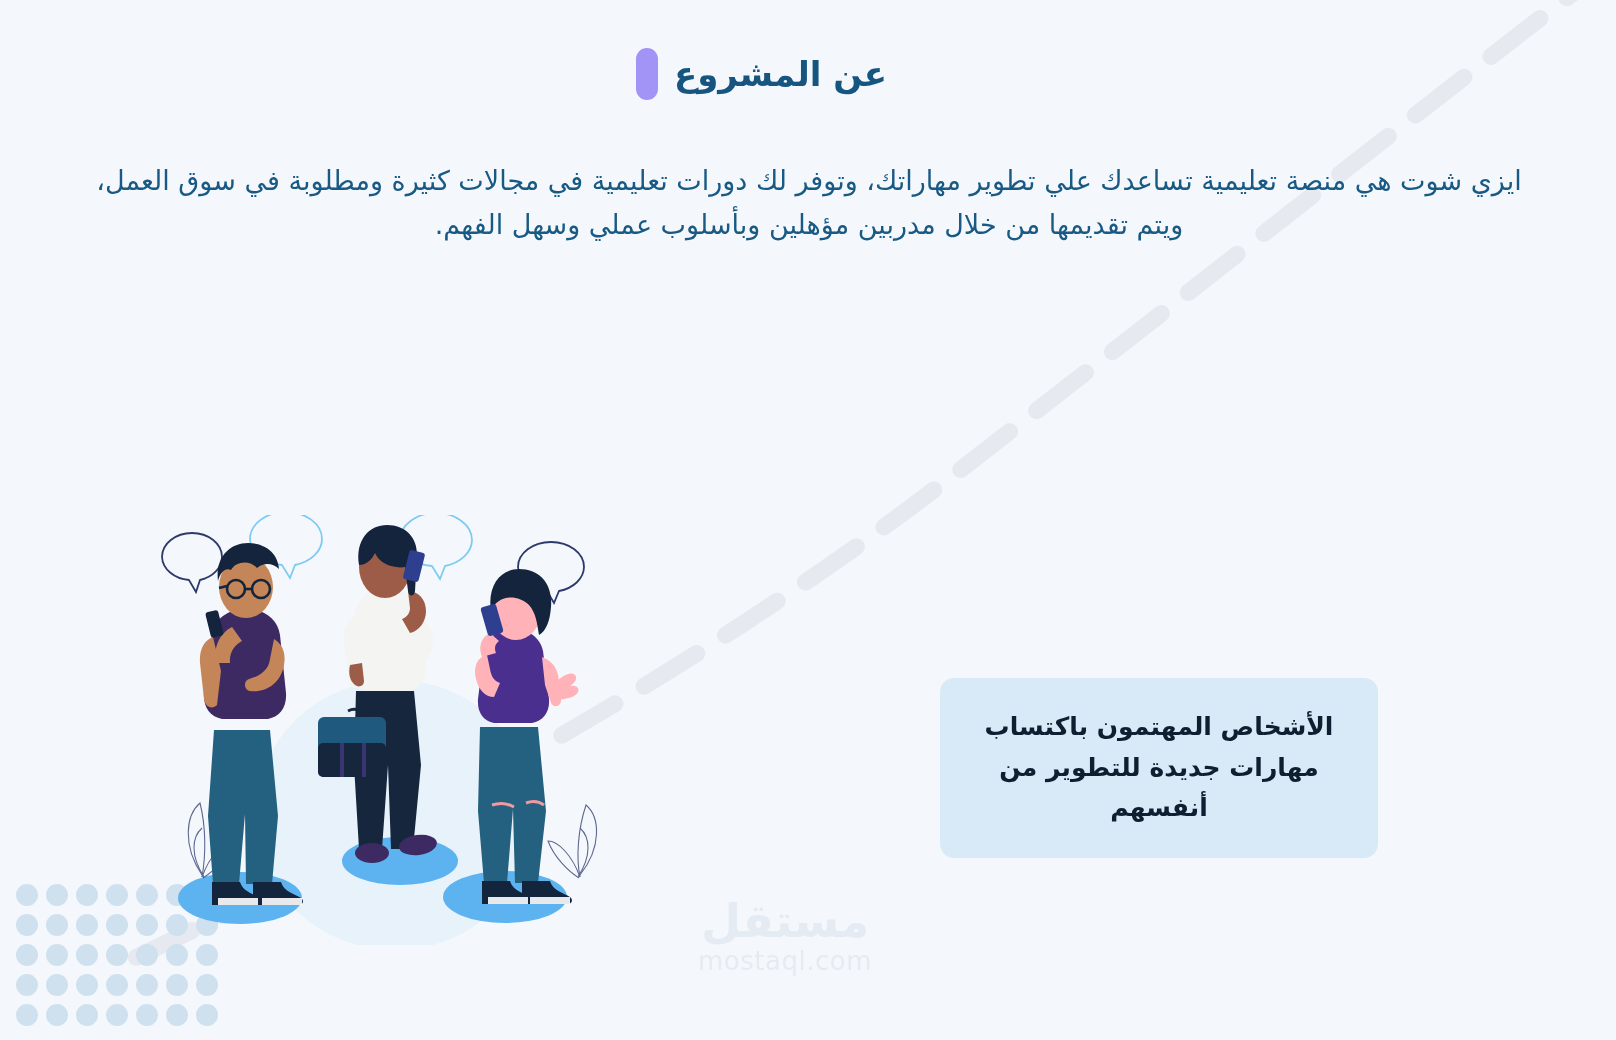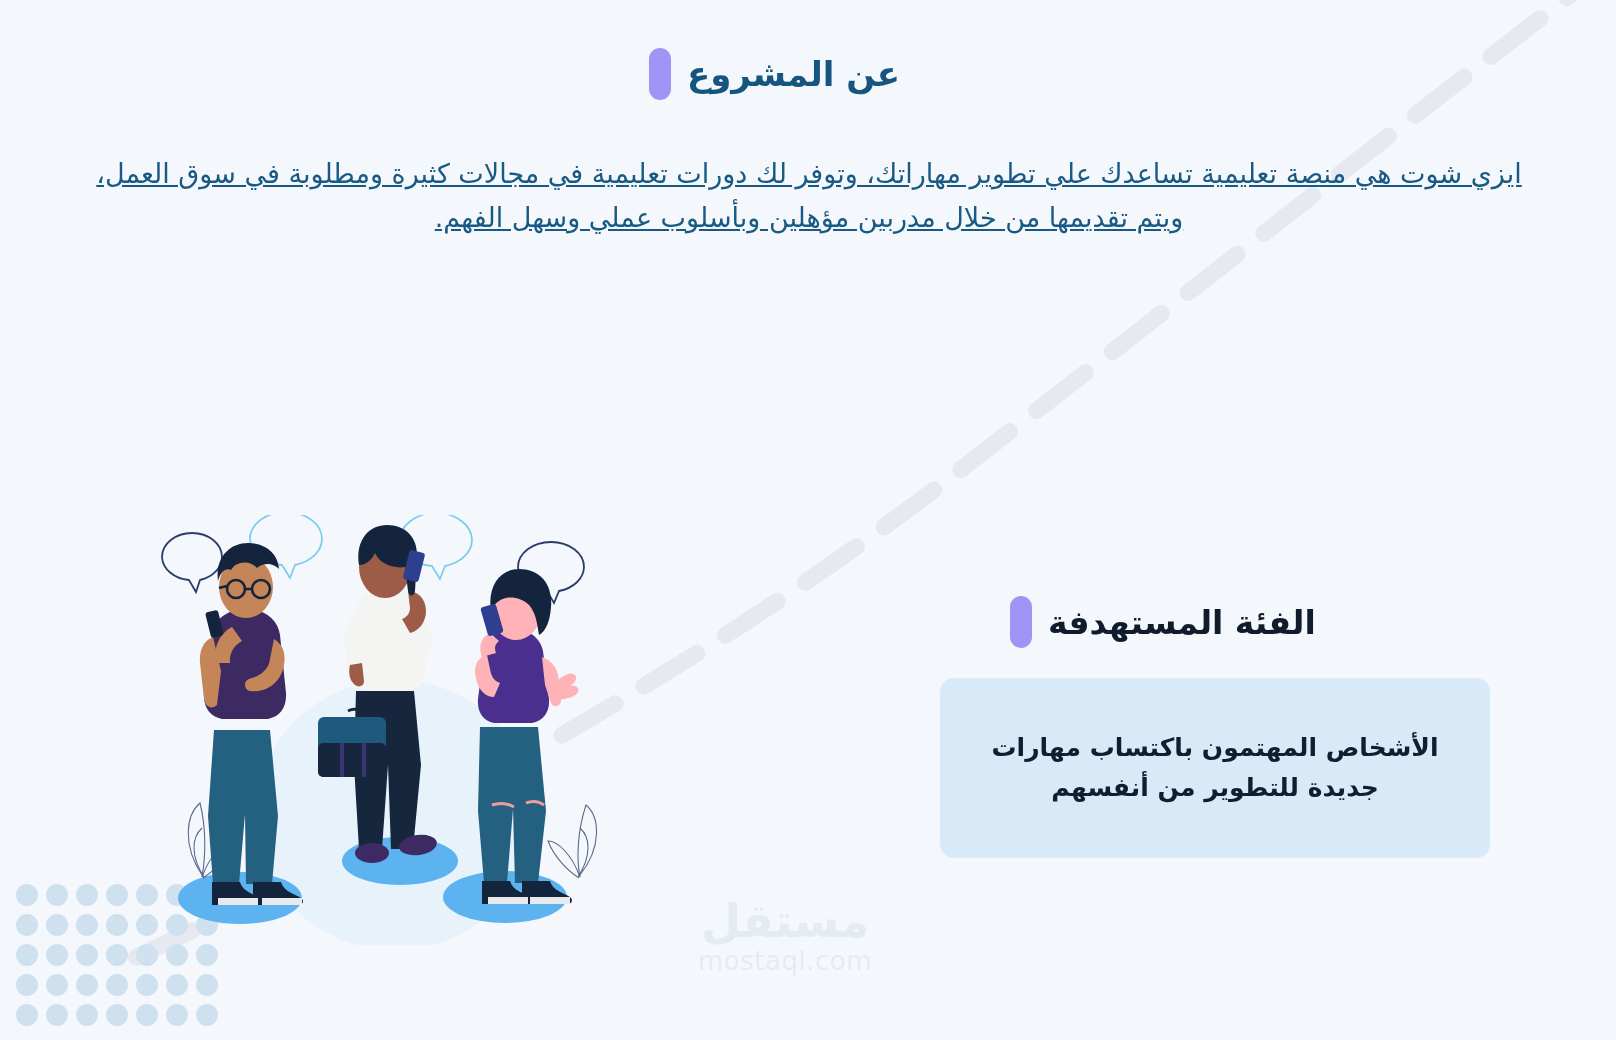--- a/index.html
+++ b/index.html
@@ -24,45 +24,45 @@
     width:22px;height:22px;border-radius:50%;
     background:#cfe0ee;display:block;
   }
 
   
   .heading-row{position:absolute;display:flex;align-items:center;gap:16px;}
   .accent-bar{
     width:22px;height:52px;border-radius:11px;
     background:#a294f6;flex:none;
   }
-  .h-about{top:48px;left:649px;}
+  .h-about{top:48px;left:636px;}
   .h-about .htext{
     font-size:34px;font-weight:700;color:#16557f;
     letter-spacing:0;white-space:nowrap;
   }
   .h-target{top:596px;left:1010px;}
   .h-target .htext{
     font-size:33px;font-weight:700;color:#101c2c;white-space:nowrap;
   }
 
   
   .about-body{
     position:absolute;top:152px;left:88px;width:1442px;
     text-align:center;color:#195a84;
     font-size:27px;line-height:1.62;font-weight:400;
   }
-  .about-body p{margin:0;text-decoration:underline;}
+  .about-body p{margin:7px;}
   .about-body .p-lead{
     text-align:center;
   }
 
   
   .target-card{
     position:absolute;left:940px;top:678px;
-    width:550px;height:180px;
+    width:438px;height:180px;
     background:#d8eaf8;border-radius:14px;
     display:flex;align-items:center;justify-content:center;
     text-align:center;
   }
   .target-card .card-text{
     color:#0f1f31;font-size:25px;font-weight:700;line-height:1.62;
     padding:0 34px;
   }
 
   
@@ -131,24 +131,20 @@
 
   <div class="heading-row h-about">
     <span class="htext">عن المشروع</span>
     <span class="accent-bar"></span>
   </div>
 
   <div class="about-body">
     <p class="p-lead">ايزي شوت هي منصة تعليمية تساعدك علي تطوير مهاراتك، وتوفر لك دورات تعليمية في مجالات كثيرة ومطلوبة في سوق العمل، ويتم تقديمها من خلال مدربين مؤهلين وبأسلوب عملي وسهل الفهم.</p>
   </div>
 
-  <div class="heading-row h-target">
-    <span class="htext">الفئة المستهدفة</span>
-    <span class="accent-bar"></span>
-  </div>
 
   <div class="target-card">
     <span class="card-text">الأشخاص المهتمون باكتساب مهارات جديدة للتطوير من أنفسهم</span>
   </div>
 
   <svg class="illustration" viewBox="0 0 500 430">
     <defs>
       <clipPath id="clipA">
           <rect x="0" y="0" width="500" height="430"></rect>
         </clipPath>

